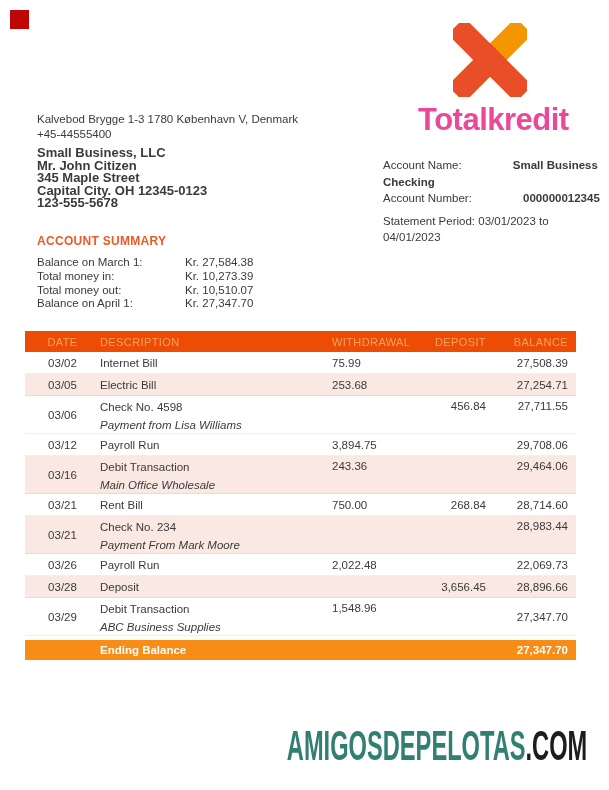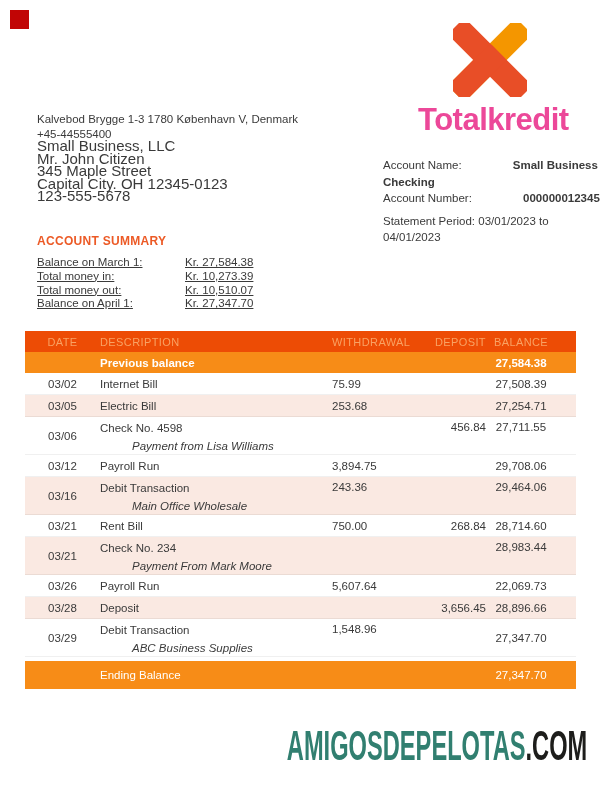--- a/index.html
+++ b/index.html
@@ -8,46 +8,46 @@
     font-family:"Liberation Sans",sans-serif;color:#3a3a3a;
   }
   
   .corner-mark{position:absolute;left:10px;top:10px;width:19px;height:19px;background:var(--corner,#c10505);}
   
   .logo{position:absolute;left:418px;top:23px;width:170px;height:112px;}
   .logo-x{position:absolute;left:35px;top:0;width:74px;height:74px;}
   .brand{position:absolute;left:0;top:79px;font-size:31px;font-weight:700;letter-spacing:-0.5px;color:#ec4899;white-space:nowrap;}
   
   .sender{position:absolute;left:37px;top:112px;font-size:11.5px;line-height:15px;}
-  .customer{position:absolute;left:37px;top:140px;font-size:15px;line-height:12.5px;font-weight:400;}
+  .customer{position:absolute;left:37px;top:147px;font-size:13px;line-height:12.5px;font-weight:700;}
   .account-info{position:absolute;left:383px;top:157px;font-size:11.5px;line-height:16.5px;}
   .account-info b{font-weight:700;padding-left:48px;}
   .period{margin-top:6px;}
   
   .summary-title{position:absolute;left:37px;top:234px;font-size:12px;font-weight:700;letter-spacing:0.3px;color:var(--accent,#ec5a26);}
-  .summary{position:absolute;left:37px;top:256px;font-size:11.5px;line-height:13.8px;text-decoration:underline;}
+  .summary{position:absolute;left:37px;top:256px;font-size:11.5px;line-height:13.8px;}
   .summary-row{display:flex;}
   .summary-label{width:148px;}
   
   .table{position:absolute;left:25px;top:331px;width:551px;font-size:11.5px;}
   .trow{display:grid;grid-template-columns:75px 232px 83px 71px 90px;align-items:center;}
   .thead{height:21px;background:var(--headerbg,#ed4c05);color:var(--headertxt,#f9a263);font-size:11px;letter-spacing:0.4px;}
   .hl{height:21px;background:var(--hlbg,#f78c17);color:#fff;font-weight:700;}
-  .ending{height:28px;background:var(--hlbg,#f78c17);color:#fff;font-weight:400;margin-top:4px;}
+  .ending{height:20px;background:var(--hlbg,#f78c17);color:#fff;font-weight:700;margin-top:4px;}
   .body-row{height:22px;background:#fff;box-shadow:inset 0 -1px 0 rgba(0,0,0,0.06);}
   .body-row.shaded{background:var(--shade,#fae9e2);}
   .body-row.tall{height:38px;}
   .c-date{text-align:center;}
   .c-dep{text-align:right;}
-  .c-bal{text-align:center;padding-right:20px;}
+  .c-bal{text-align:right;padding-right:8px;}
   .tall .c-desc,.tall .c-wd,.tall .c-dep,.tall .c-bal{align-self:start;padding-top:4px;}
   .tall .c-date{align-self:center;padding-top:0;}
   .tall .c-bal.vcenter{align-self:center;padding-top:0;}
   .desc-line{line-height:14px;}
-  .desc-sub{line-height:14px;margin-top:4px;font-style:italic;margin-left:32px;}
+  .desc-sub{line-height:14px;margin-top:4px;font-style:italic;}
   
   .watermark{
     position:absolute;top:727px;right:22px;font-size:43px;line-height:36px;font-weight:700;
     white-space:nowrap;transform:scaleX(0.55);transform-origin:100% 0;
     color:var(--wmteal,#317f70);
   }
   .watermark .com{color:#1d1d1b;}
 </style>
 </head>
 <body>
@@ -111,27 +111,20 @@
     </div>
 
   <div class="table" id="txtable">
     <div class="trow thead">
       <div class="c-date">DATE</div>
       <div class="c-desc">DESCRIPTION</div>
       <div class="c-wd">WITHDRAWAL</div>
       <div class="c-dep">DEPOSIT</div>
       <div class="c-bal">BALANCE</div>
     </div>
-    <div class="trow hl">
-      <div class="c-date"></div>
-      <div class="c-desc">Previous balance</div>
-      <div class="c-wd"></div>
-      <div class="c-dep"></div>
-      <div class="c-bal">27,584.38</div>
-    </div>
     <div id="rows">
         <div class="trow body-row">
           <div class="c-date">03/02</div>
           <div class="c-desc">
             <div class="desc-line">Internet Bill</div>
           </div>
           <div class="c-wd">75.99</div>
           <div class="c-dep"></div>
           <div class="c-bal">27,508.39</div>
         </div>
@@ -190,21 +183,21 @@
           </div>
           <div class="c-wd"></div>
           <div class="c-dep"></div>
           <div class="c-bal">28,983.44</div>
         </div>
         <div class="trow body-row">
           <div class="c-date">03/26</div>
           <div class="c-desc">
             <div class="desc-line">Payroll Run</div>
           </div>
-          <div class="c-wd">5,607.64</div>
+          <div class="c-wd">2,022.48</div>
           <div class="c-dep"></div>
           <div class="c-bal">22,069.73</div>
         </div>
         <div class="trow body-row shaded">
           <div class="c-date">03/28</div>
           <div class="c-desc">
             <div class="desc-line">Deposit</div>
           </div>
           <div class="c-wd"></div>
           <div class="c-dep">3,656.45</div>

